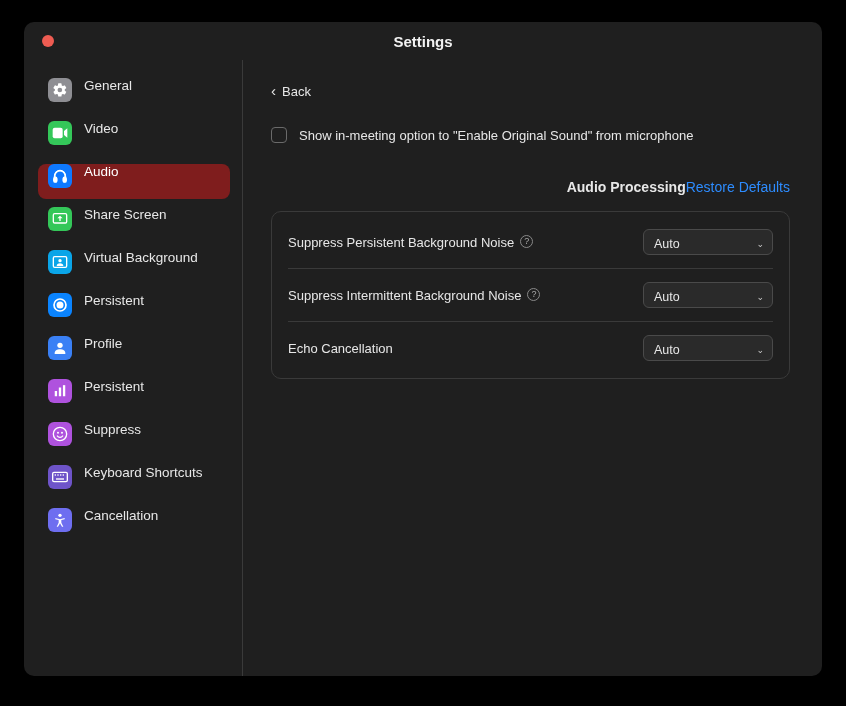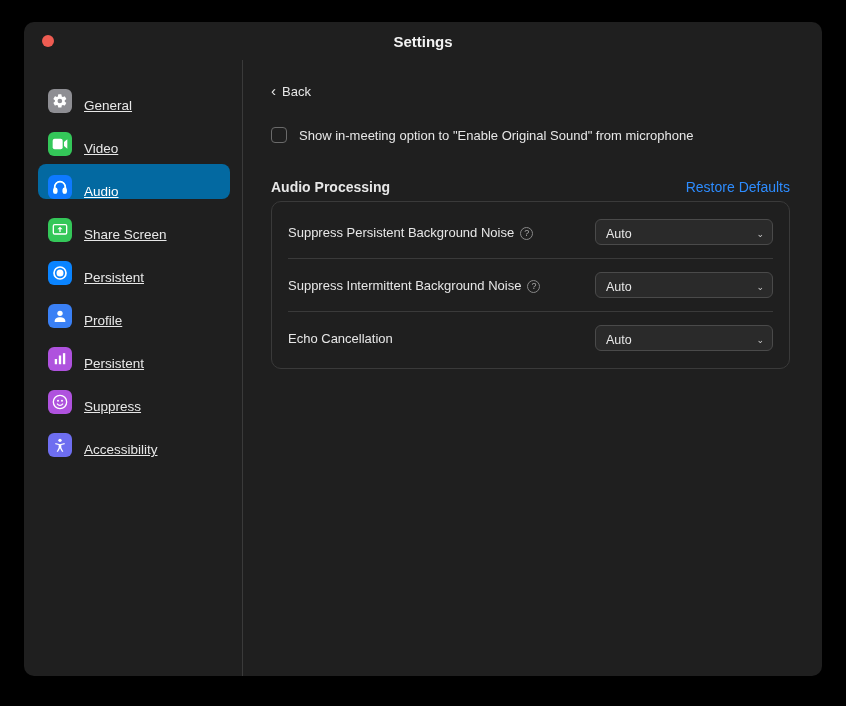--- a/index.html
+++ b/index.html
@@ -48,33 +48,32 @@
     display: flex;
     min-height: 0;
   }
   .sidebar {
     width: 219px;
     border-right: 1px solid #3a3a3a;
     padding: 18px 12px 12px 14px;
   }
   .side-item {
     display: flex;
-    align-items: flex-end;
+    align-items: flex-start;
     gap: 12px;
     height: 35px;
     padding: 0 10px;
     border-radius: 8px;
     color: #e7e7e7;
     cursor: pointer;
     margin-bottom: 8px;
     font-size: 13.5px;
-    text-decoration: underline;
   }
   .side-item.active {
-    background: #0369a1;
+    background: #7f1d1d;
     color: #fff;
   }
   .side-item.active .side-icon { filter: brightness(1.1); }
   .side-icon {
     width: 24px;
     height: 24px;
     border-radius: 6px;
     display: flex;
     align-items: center;
     justify-content: center;
@@ -106,59 +105,59 @@
     border: 1.5px solid #6a6a6a;
     border-radius: 4px;
     background: transparent;
     cursor: pointer;
     flex-shrink: 0;
   }
   .checkbox-label { font-size: 13px; color: #e7e7e7; }
   .section-header {
     display: flex;
     align-items: center;
-    justify-content: space-between;
-    margin-bottom: 6px;
+    justify-content: flex-end;
+    margin-bottom: 16px;
   }
   .section-title { font-size: 14px; font-weight: 600; color: #e7e7e7; }
   .restore { color: #2d8cff; font-size: 14px; cursor: pointer; }
   .panel {
     border: 1px solid #3a3a3a;
     border-radius: 10px;
     padding: 4px 16px;
   }
   .setting-row {
     display: flex;
     align-items: center;
     justify-content: space-between;
     padding: 13px 0;
     border-bottom: 1px solid #3a3a3a;
   }
   .setting-row:last-child { border-bottom: none; }
   .setting-label {
     display: flex;
-    align-items: flex-end;
+    align-items: flex-start;
     gap: 6px;
     font-size: 13px;
     color: #e7e7e7;
   }
   .help {
     width: 13px;
     height: 13px;
     border: 1px solid #888;
     border-radius: 50%;
     display: inline-flex;
     align-items: center;
     justify-content: center;
     font-size: 9px;
     color: #aaa;
     cursor: pointer;
   }
   .select {
-    width: 178px;
+    width: 130px;
     height: 26px;
     background: #2a2a2a;
     border: 1px solid #4a4a4a;
     border-radius: 6px;
     display: flex;
     align-items: center;
     justify-content: space-between;
     padding: 4px 8px 0 10px;
     color: #e7e7e7;
     font-size: 12.5px;
@@ -218,20 +217,30 @@
         <span class="side-icon" style="background:#34c759">
           <svg width="16" height="14" viewBox="0 0 24 20" fill="#fff">
               <rect x="2" y="2" width="20" height="14" rx="2" fill="none" stroke="#fff" stroke-width="2"></rect>
               <path d="M12 5 L8 9 H11 V13 H13 V9 H16 Z"></path>
             </svg>
         </span>
         <span>Share Screen</span>
       </div>
 
 
+      <div class="side-item">
+        <span class="side-icon" style="background:#0aa5e8">
+          <svg width="16" height="14" viewBox="0 0 24 20" fill="#fff">
+              <rect x="2" y="2" width="20" height="16" rx="2" fill="none" stroke="#fff" stroke-width="2"></rect>
+              <circle cx="12" cy="8" r="2.5"></circle>
+              <path d="M7 16c0-2.5 2.2-4 5-4s5 1.5 5 4"></path>
+            </svg>
+        </span>
+        <span>Virtual Background</span>
+      </div>
 
       <div class="side-item">
         <span class="side-icon" style="background:#0a84ff">
           <svg width="16" height="16" viewBox="0 0 24 24" fill="none" stroke="#fff" stroke-width="2.5">
               <circle cx="12" cy="12" r="9"></circle>
               <circle cx="12" cy="12" r="4" fill="#fff"></circle>
             </svg>
         </span>
         <span>Persistent</span>
       </div>
@@ -262,29 +271,42 @@
           <svg width="16" height="16" viewBox="0 0 24 24" fill="#fff">
               <circle cx="12" cy="12" r="10" fill="none" stroke="#fff" stroke-width="2"></circle>
               <circle cx="9" cy="10" r="1.5"></circle>
               <circle cx="15" cy="10" r="1.5"></circle>
               <path d="M8 15c1 1.5 2.5 2 4 2s3-.5 4-2" fill="none" stroke="#fff" stroke-width="2" stroke-linecap="round"></path>
             </svg>
         </span>
         <span>Suppress</span>
       </div>
 
+      <div class="side-item">
+        <span class="side-icon" style="background:#6e54c9">
+          <svg width="16" height="12" viewBox="0 0 24 16" fill="#fff">
+              <rect x="1" y="1" width="22" height="14" rx="2" fill="none" stroke="#fff" stroke-width="2"></rect>
+              <rect x="4" y="4" width="2" height="2"></rect>
+              <rect x="8" y="4" width="2" height="2"></rect>
+              <rect x="12" y="4" width="2" height="2"></rect>
+              <rect x="16" y="4" width="2" height="2"></rect>
+              <rect x="6" y="10" width="12" height="2"></rect>
+            </svg>
+        </span>
+        <span>Keyboard Shortcuts</span>
+      </div>
 
       <div class="side-item">
         <span class="side-icon" style="background:#6e6ef0">
           <svg width="16" height="16" viewBox="0 0 24 24" fill="#fff">
               <circle cx="12" cy="5" r="2.5"></circle>
               <path d="M5 9l7 2 7-2v2l-5 1v4l3 6h-2l-3-5-3 5H7l3-6v-4L5 11z"></path>
             </svg>
         </span>
-        <span>Accessibility</span>
+        <span>Cancellation</span>
       </div>
 
     </div>
 
     <div class="content">
 
       <div class="back">
         <span class="back-chevron">‹</span>
         <span>Back</span>
       </div>

